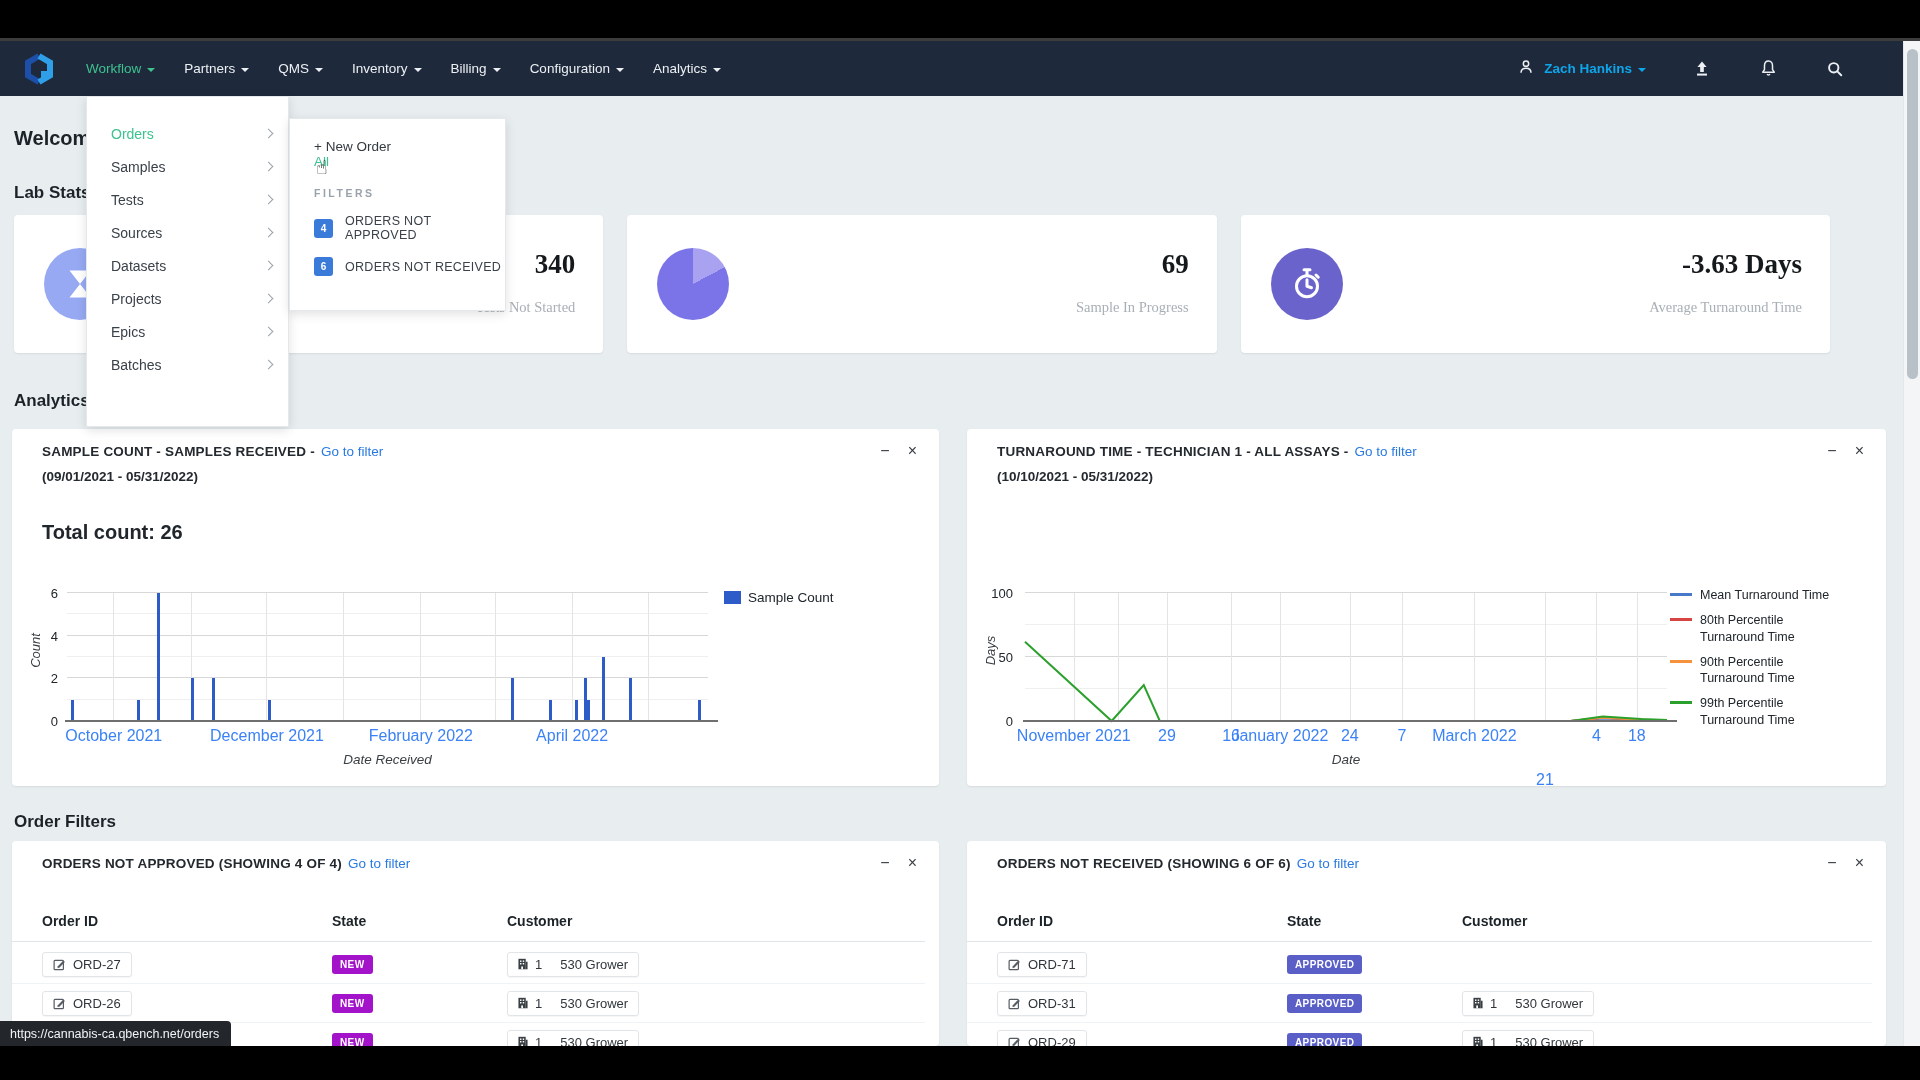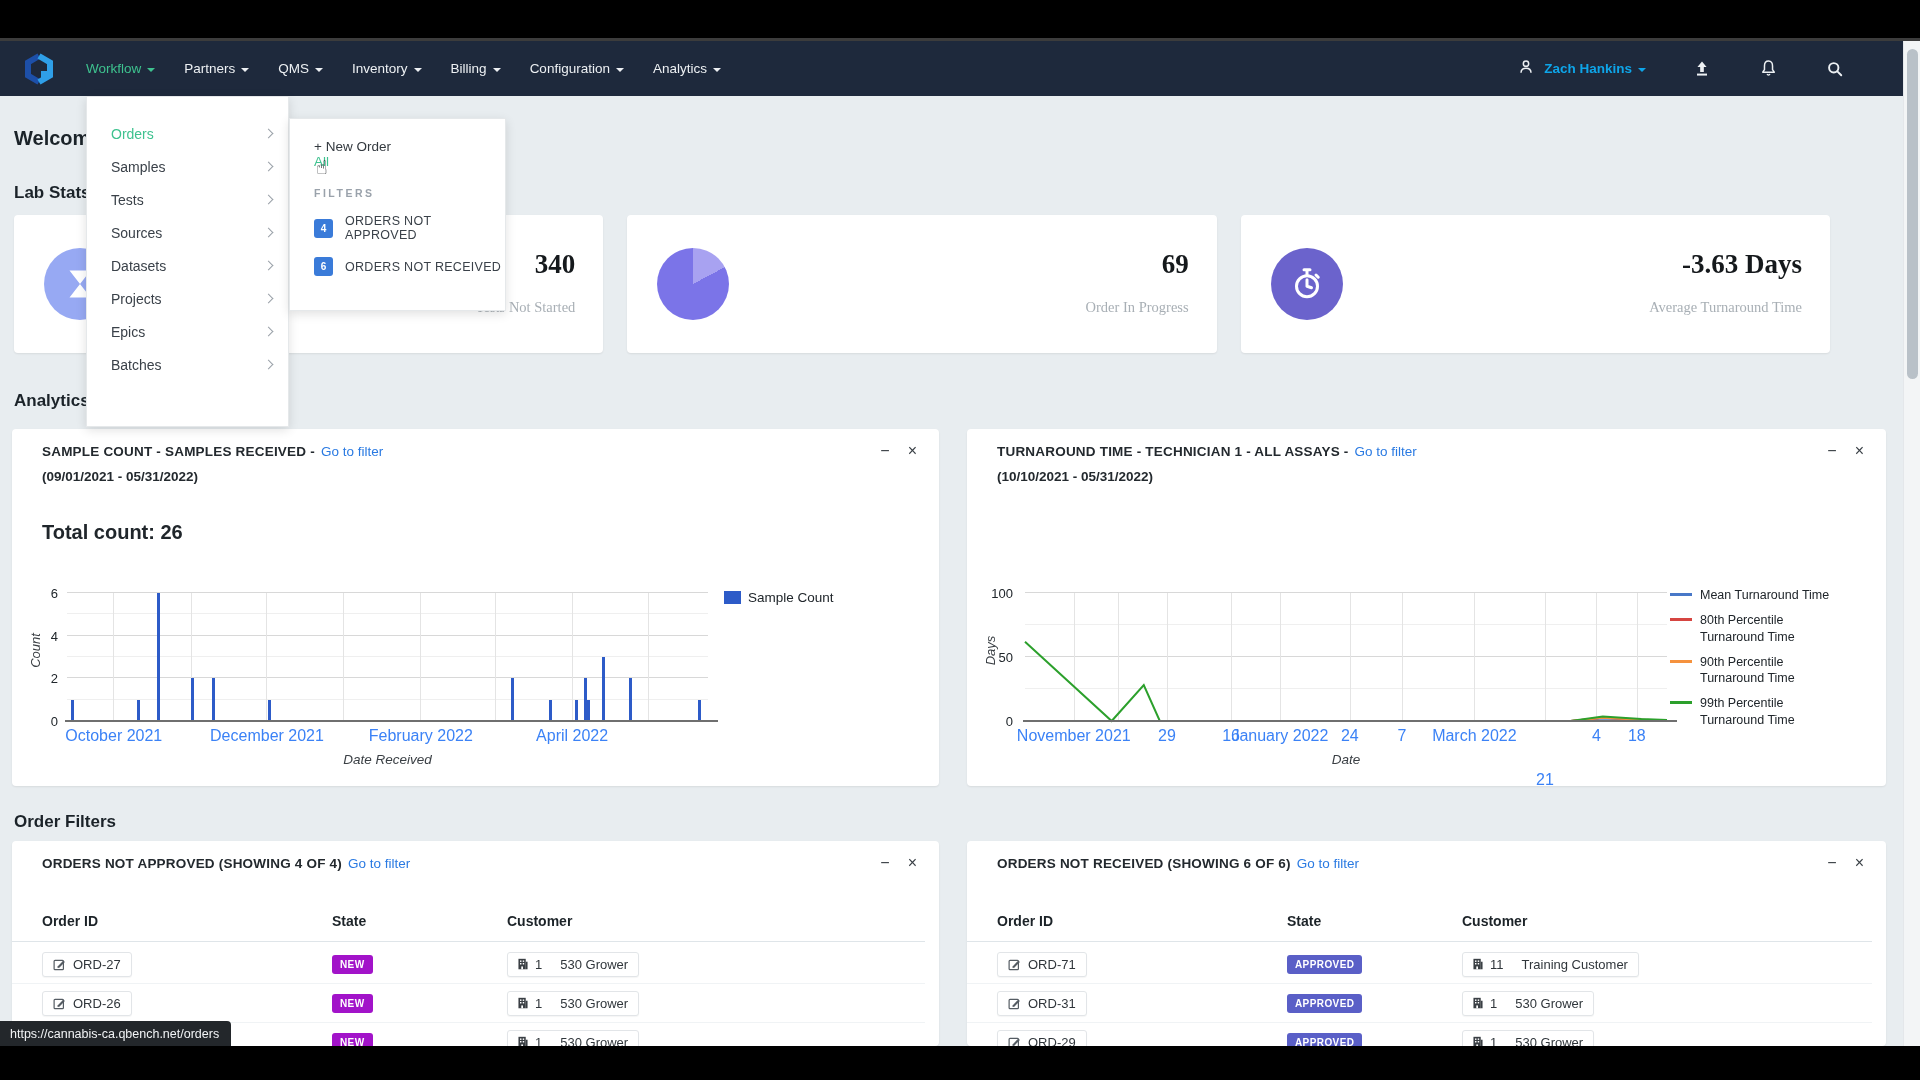--- a/index.html
+++ b/index.html
@@ -197,21 +197,21 @@
             <svg viewBox="0 0 24 24" width="36" height="36">
               <path d="M5 3 H19 L12 12 Z M5 21 H19 L12 12 Z" fill="#fff"></path>
             </svg>
           </div>
           <div class="stat-value">340</div>
           <div class="stat-label">Tests Not Started</div>
         </div>
         <div class="stat-card">
           <div class="stat-icon" style="background: conic-gradient(rgb(168, 162, 241) 0deg, rgb(168, 162, 241) 62deg, rgb(123, 116, 232) 62deg, rgb(123, 116, 232) 360deg);"></div>
           <div class="stat-value">69</div>
-          <div class="stat-label">Order In Progress</div>
+          <div class="stat-label">Sample In Progress</div>
         </div>
         <div class="stat-card">
           <div class="stat-icon" style="background: rgb(107, 99, 204);">
             <svg viewBox="0 0 24 24" width="36" height="36">
               <circle cx="12" cy="13.5" r="7" fill="none" stroke="#fff" stroke-width="2"></circle>
               <path d="M12 13.5 L12 9.2 M12 13.5 L15 14.5 M10 2.5 H14 M12 2.5 V6 M18 6 L19.5 7.5" stroke="#fff" stroke-width="2" fill="none" stroke-linecap="round"></path>
             </svg>
           </div>
           <div class="stat-value">-3.63 Days</div>
           <div class="stat-label">Average Turnaround Time</div>
@@ -454,34 +454,20 @@
       <div class="tbody">
           <div class="trow">
             <div class="col1"><div class="chip">
                 <svg viewBox="0 0 14 14" width="13" height="13">
                   <rect x="1.2" y="2.6" width="10" height="10" rx="1" fill="none" stroke="#555c63" stroke-width="1.3"></rect>
                   <path d="M5.2 9 L11.2 2.6 L12.8 4.2 L6.8 10.4 L4.8 10.8 Z" fill="#555c63"></path>
                 </svg>
                 <div style="display: inline;">ORD-71</div>
               </div></div>
             <div class="col2"><div class="badge" style="background: rgb(90, 95, 199);">APPROVED</div></div>
-            <div class="col3"><div class="chip">
-                <svg viewBox="0 0 11 13" width="10" height="12">
-                  <rect x="0.5" y="0.8" width="8" height="11.5" fill="#3a3f44"></rect>
-                  <rect x="8.5" y="4" width="2" height="8.3" fill="#3a3f44"></rect>
-                  <rect x="2.2" y="2.6" width="1.6" height="1.6" fill="#fff"></rect>
-                  <rect x="5.2" y="2.6" width="1.6" height="1.6" fill="#fff"></rect>
-                  <rect x="2.2" y="5.4" width="1.6" height="1.6" fill="#fff"></rect>
-                  <rect x="5.2" y="5.4" width="1.6" height="1.6" fill="#fff"></rect>
-                  <rect x="3.6" y="9.2" width="1.9" height="3.1" fill="#fff"></rect>
-                </svg>
-                <div style="display: inline;">11</div>
-                <div class="cust-gap"></div>
-                <div style="display: inline;">Training Customer</div>
-              </div></div>
           </div>
           <div class="trow">
             <div class="col1"><div class="chip">
                 <svg viewBox="0 0 14 14" width="13" height="13">
                   <rect x="1.2" y="2.6" width="10" height="10" rx="1" fill="none" stroke="#555c63" stroke-width="1.3"></rect>
                   <path d="M5.2 9 L11.2 2.6 L12.8 4.2 L6.8 10.4 L4.8 10.8 Z" fill="#555c63"></path>
                 </svg>
                 <div style="display: inline;">ORD-31</div>
               </div></div>
             <div class="col2"><div class="badge" style="background: rgb(90, 95, 199);">APPROVED</div></div>

